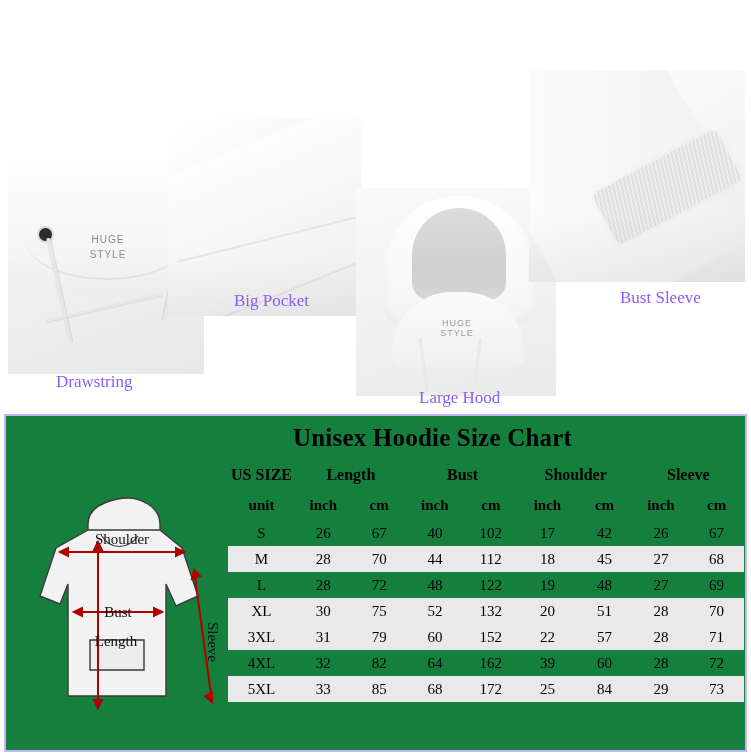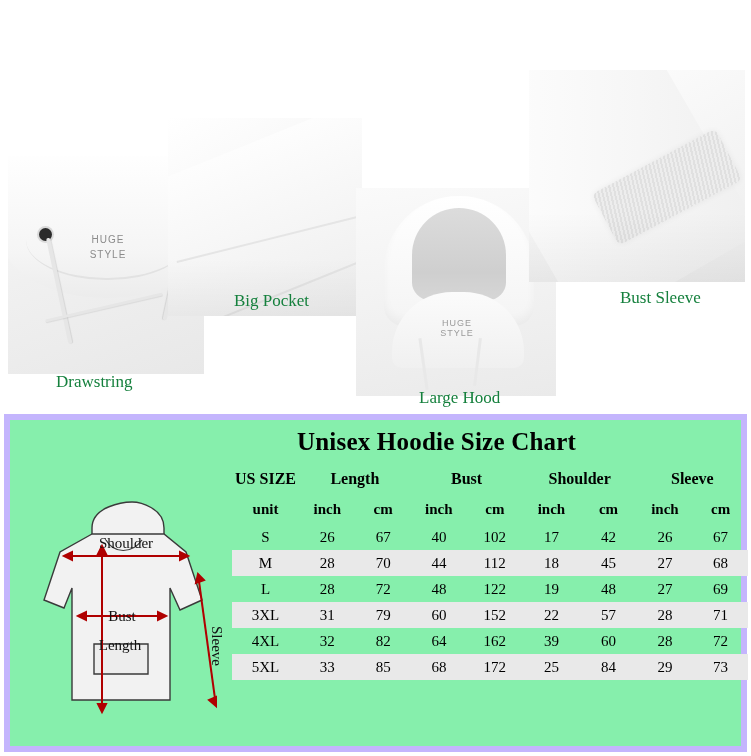--- a/index.html
+++ b/index.html
@@ -35,21 +35,21 @@
   .photo {
     position: absolute;
     background: #f3f3f3;
     overflow: hidden;
   }
 
   .caption {
     position: absolute;
     font-family: "Liberation Serif", serif;
     font-size: 17px;
-    color: #15803d;
+    color: #8b5cf6;
     white-space: nowrap;
     text-align: right;
   }
 
   
   #photo-drawstring {
     left: 8px;
     top: 138px;
     width: 196px;
     height: 218px;
@@ -279,22 +279,22 @@
   }
   #caption-sleeve { left: 620px; top: 270px; }
 
   
   #chart-panel {
     position: absolute;
     left: 4px;
     top: 414px;
     width: 743px;
     height: 338px;
-    border: 6px solid #c4b5fd;
-    background: #86efac;
+    border: 2px solid #c4b5fd;
+    background: #15803d;
     box-sizing: border-box;
   }
 
   #chart-title {
     position: absolute;
     left: 0;
     top: 8px;
     width: 743px;
     text-align: center;
     font-family: "Liberation Serif", serif;
@@ -496,20 +496,31 @@
           <td class="col-num">28</td>
           <td class="col-num">72</td>
           <td class="col-num">48</td>
           <td class="col-num">122</td>
           <td class="col-num">19</td>
           <td class="col-num">48</td>
           <td class="col-num">27</td>
           <td class="col-num">69</td>
         </tr>
         <tr class="alt">
+          <td class="col-size">XL</td>
+          <td class="col-num">30</td>
+          <td class="col-num">75</td>
+          <td class="col-num">52</td>
+          <td class="col-num">132</td>
+          <td class="col-num">20</td>
+          <td class="col-num">51</td>
+          <td class="col-num">28</td>
+          <td class="col-num">70</td>
+        </tr>
+        <tr class="alt">
           <td class="col-size">3XL</td>
           <td class="col-num">31</td>
           <td class="col-num">79</td>
           <td class="col-num">60</td>
           <td class="col-num">152</td>
           <td class="col-num">22</td>
           <td class="col-num">57</td>
           <td class="col-num">28</td>
           <td class="col-num">71</td>
         </tr>

